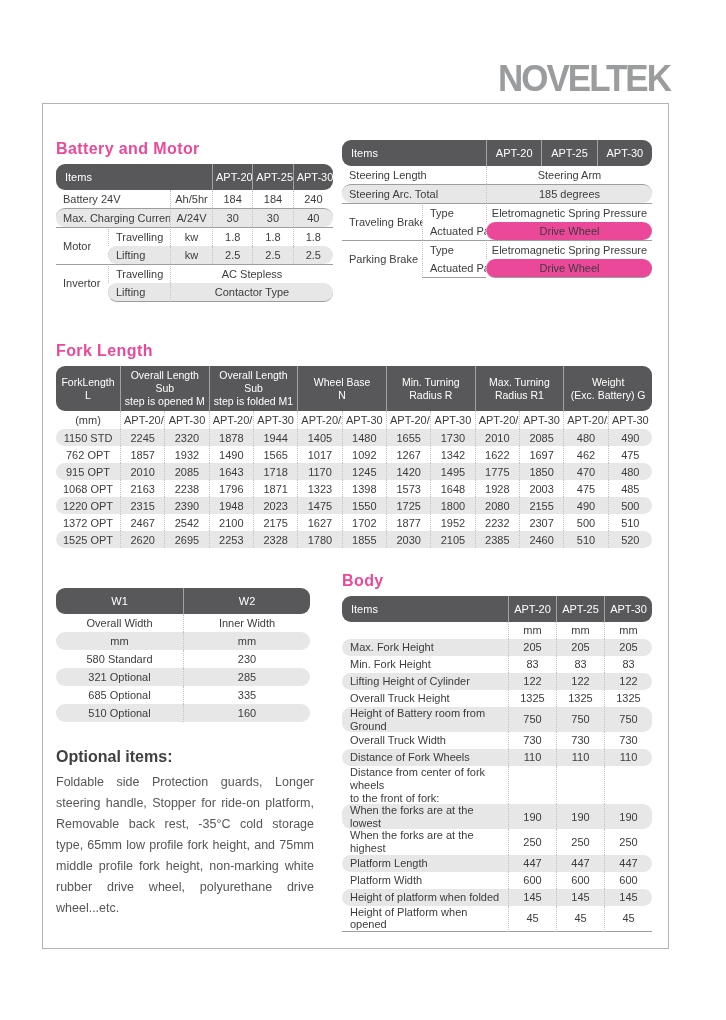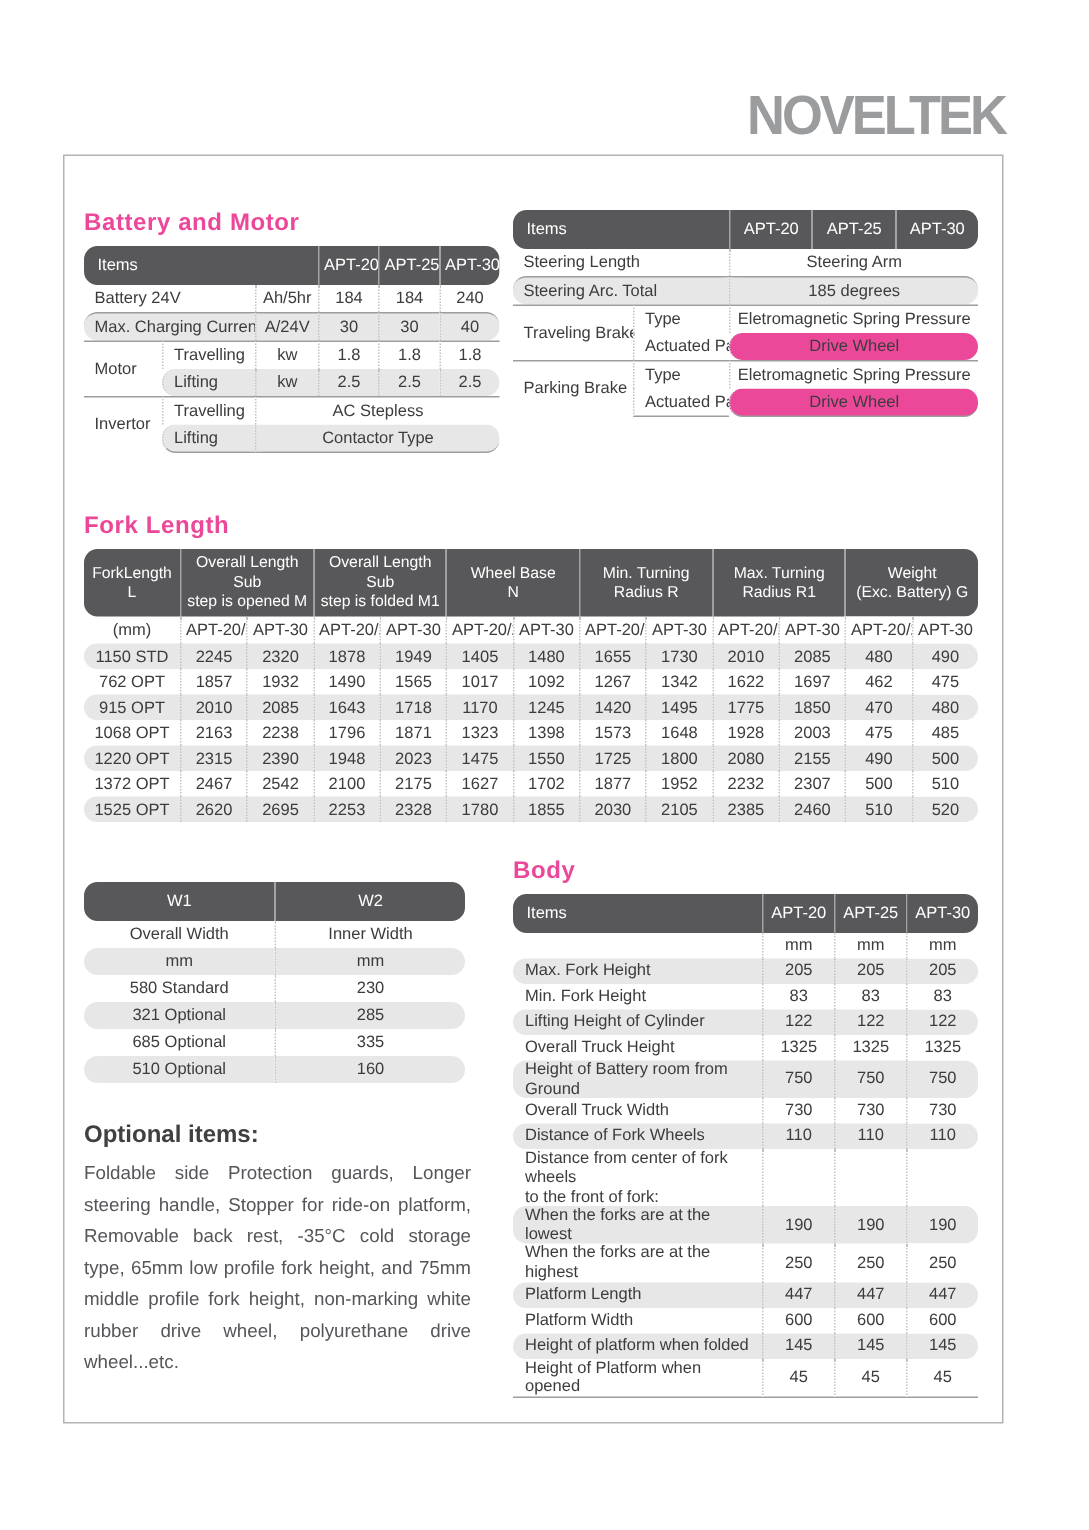--- a/index.html
+++ b/index.html
@@ -236,21 +236,21 @@
           <th class="bl">APT-30</th>
         </tr>
       </thead>
       <tbody>
 
           <tr>
             <td>1150  STD</td>
             <td class="bl">2245</td>
             <td class="bl">2320</td>
             <td class="bl">1878</td>
-            <td class="bl">1949</td>
+            <td class="bl">1944</td>
             <td class="bl">1405</td>
             <td class="bl">1480</td>
             <td class="bl">1655</td>
             <td class="bl">1730</td>
             <td class="bl">2010</td>
             <td class="bl">2085</td>
             <td class="bl">480</td>
             <td class="bl">490</td>
           </tr>
 

